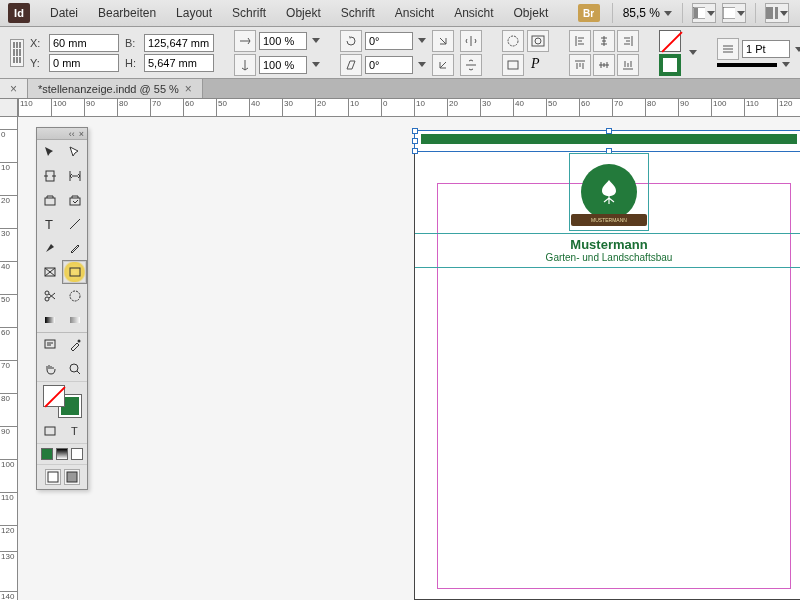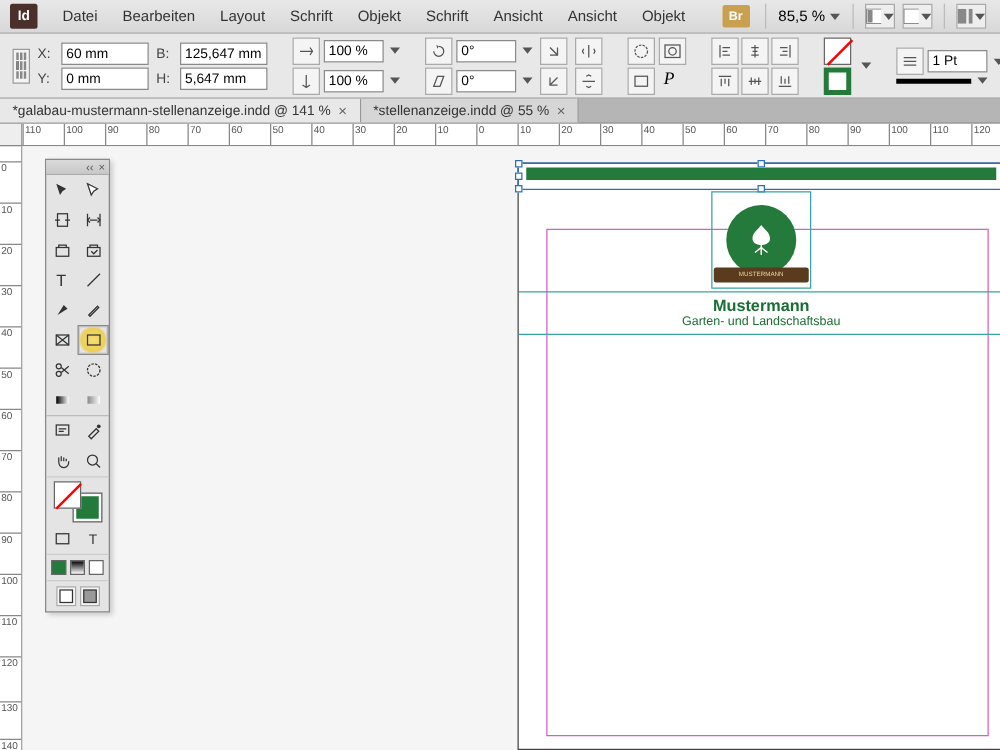--- a/index.html
+++ b/index.html
@@ -305,21 +305,20 @@
       </div>
     <div class="cb-row">
         <div class="stroke-line"></div>
         <span class="tri"></span>
       </div>
   </div>
 </div>
 
 <div class="doctabs">
   <div class="doctab active">
-    <span>*galabau-mustermann-stellenanzeige.indd @ 141 %</span>
     <span class="close">×</span>
   </div>
   <div class="doctab">
     <span>*stellenanzeige.indd @ 55 %</span>
     <span class="close">×</span>
   </div>
 </div>
 
 <div class="ruler-corner"></div>
 
@@ -357,21 +356,21 @@
     <div class="tick" style="top: 111px;">30</div>
     <div class="tick" style="top: 144px;">40</div>
     <div class="tick" style="top: 177px;">50</div>
     <div class="tick" style="top: 210px;">60</div>
     <div class="tick" style="top: 243px;">70</div>
     <div class="tick" style="top: 276px;">80</div>
     <div class="tick" style="top: 309px;">90</div>
     <div class="tick" style="top: 342px;">100</div>
     <div class="tick" style="top: 375px;">110</div>
     <div class="tick" style="top: 408px;">120</div>
-    <div class="tick" style="top: 444px;">130</div>
+    <div class="tick" style="top: 434px;">130</div>
     <div class="tick" style="top: 474px;">140</div>
   </div>
 
 <div class="workspace">
 
   <div class="toolpanel">
     <div class="toolpanel-hdr">
         <span>‹‹</span>
         <span>×</span>
       </div>

